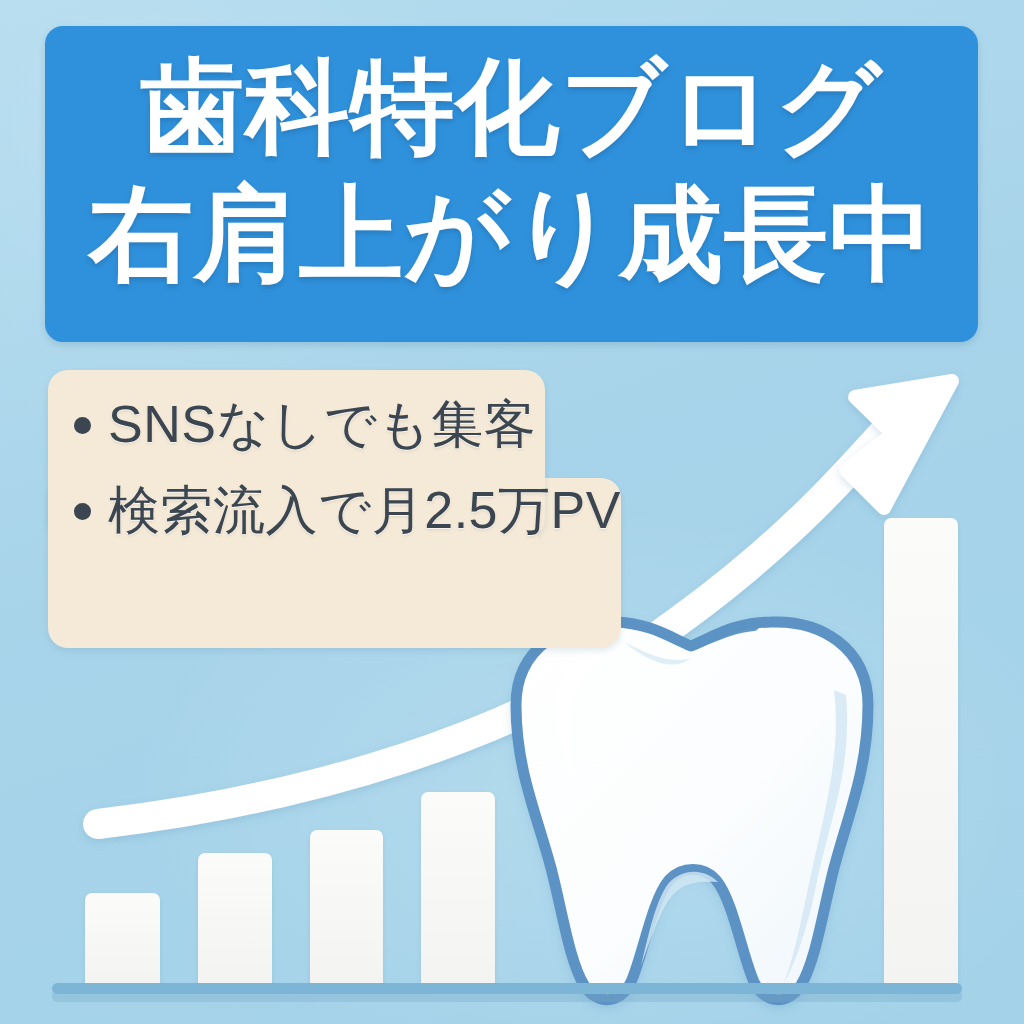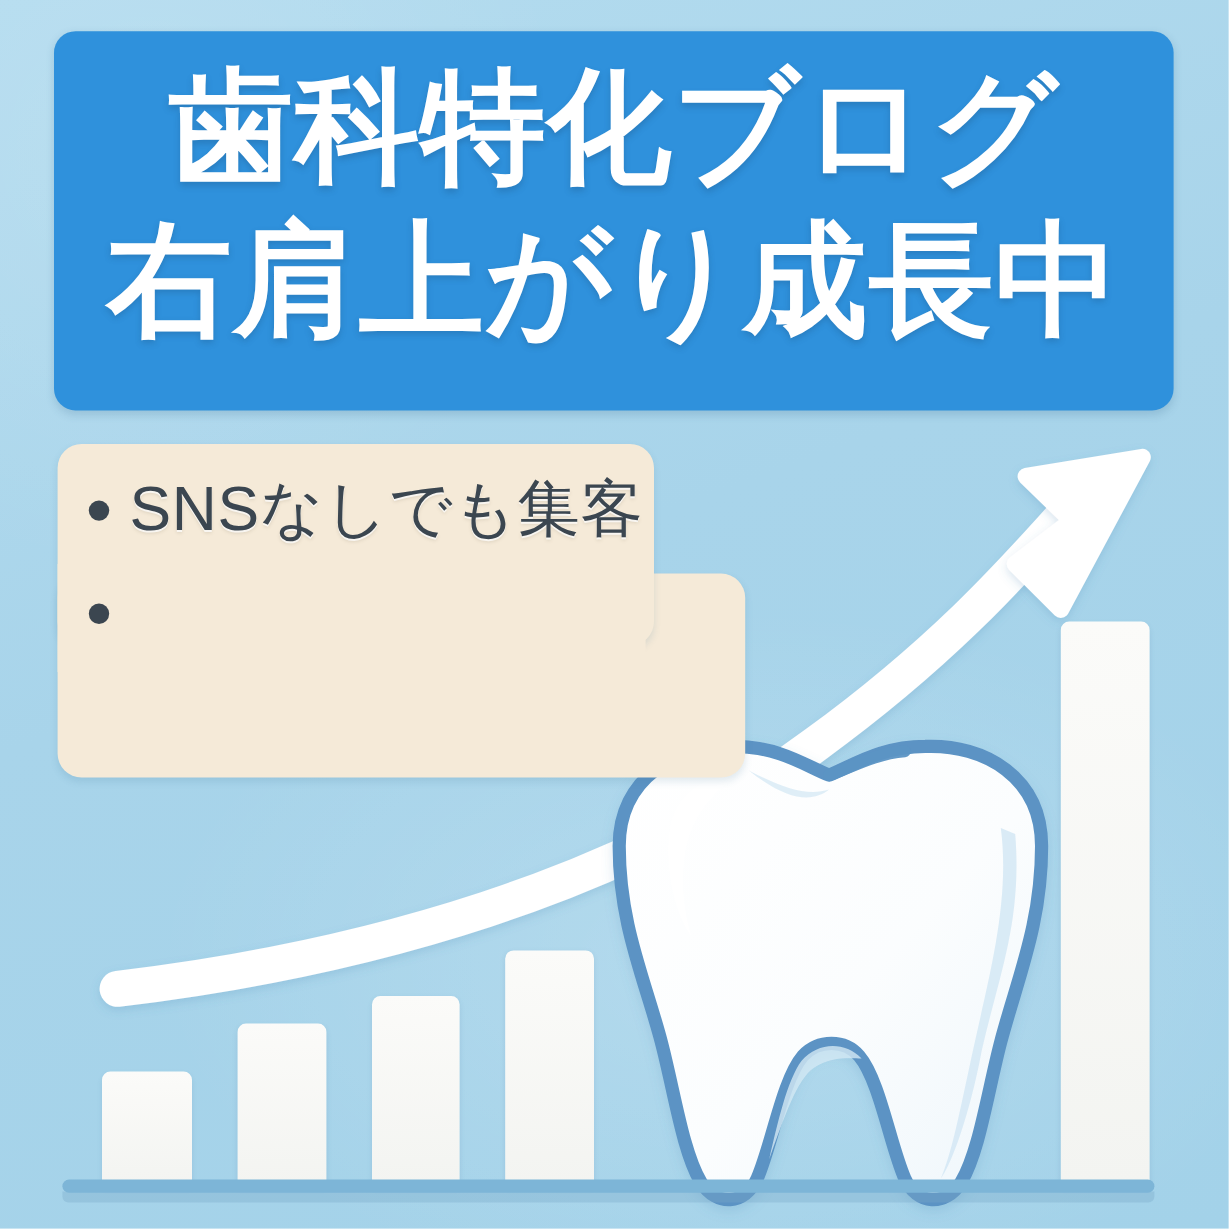--- a/index.html
+++ b/index.html
@@ -222,17 +222,18 @@
     <div class="card-shape card-upper"></div>
     <div class="card-shape card-join"></div>
 
     <ul class="bullets-list">
       <li class="bullet-item">
         <span class="bullet-dot"></span>
         <span>SNSなしでも集客</span>
       </li>
       <li class="bullet-item">
         <span class="bullet-dot"></span>
+        <span>検索流入で月2.5万PV</span>
       </li>
     </ul>
   </div>
 
 </div>
 
 </body></html>

